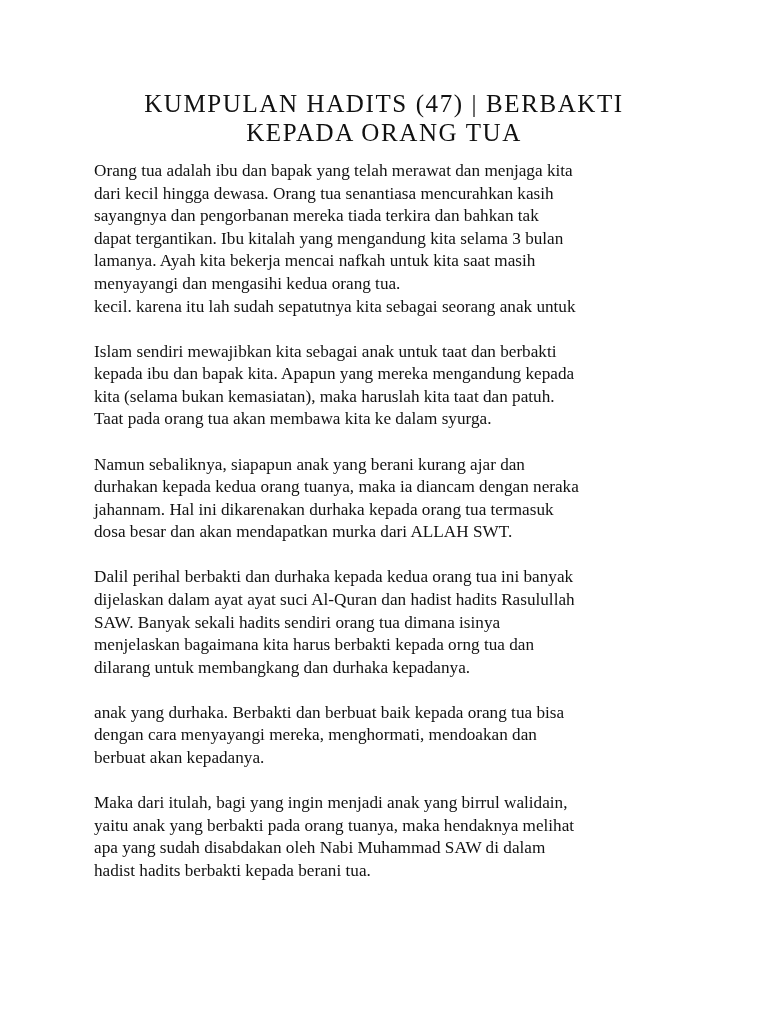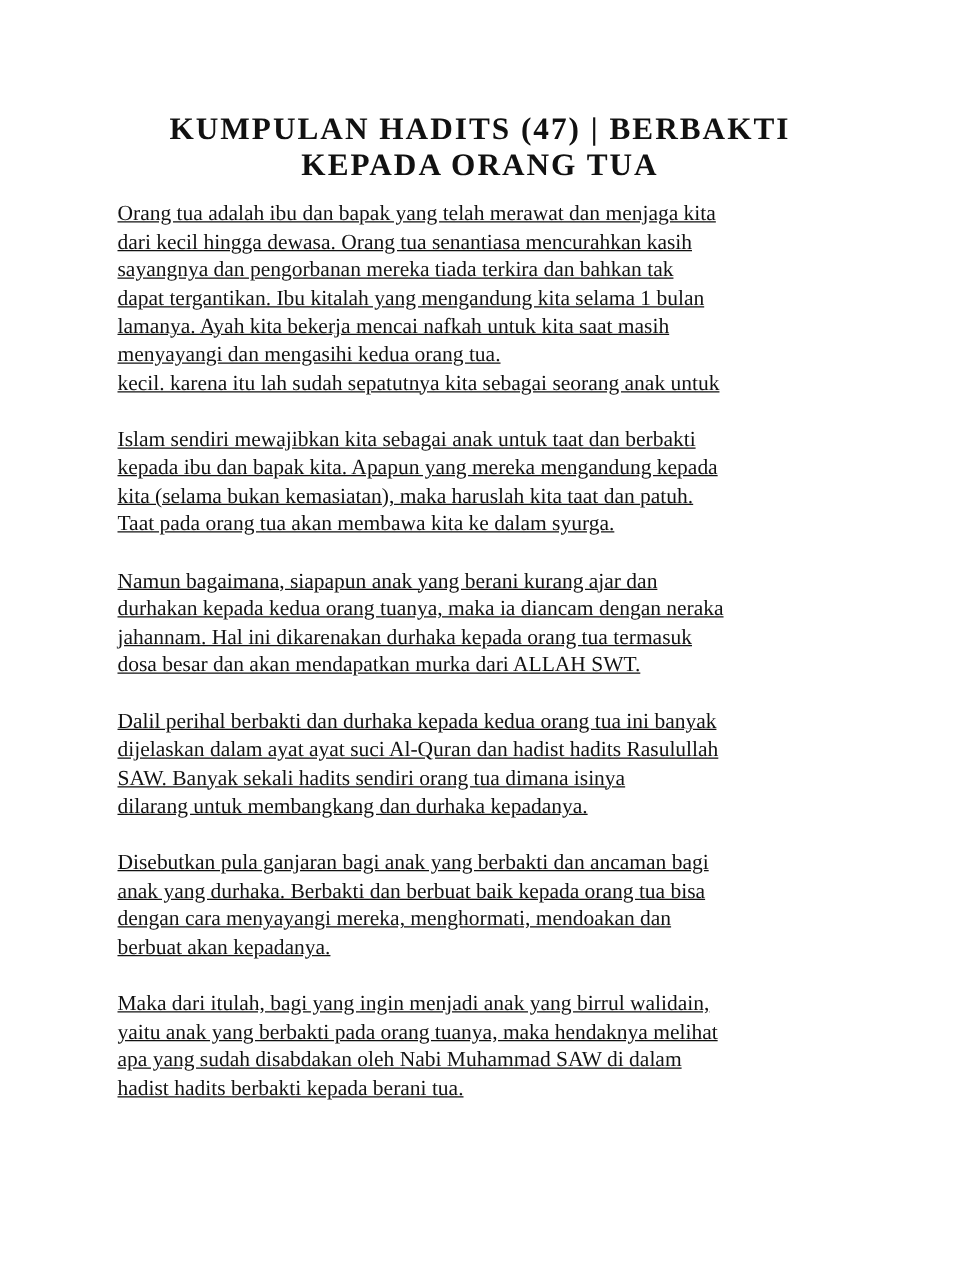--- a/index.html
+++ b/index.html
@@ -23,21 +23,21 @@
       height: 1024px;
       background: #ffffff;
     }
     .title {
       position: absolute;
       left: 60px;
       width: 648px;
       top: 89px;
       margin: 0;
       text-align: center;
-      font-weight: bold;
+      font-weight: normal;
       font-size: 25px;
       line-height: 29px;
       letter-spacing: 1.6px;
       color: #111111;
     }
     .title span { display: block; }
     .body {
       position: absolute;
       left: 94px;
       top: 160px;
@@ -45,68 +45,67 @@
     }
     .para {
       margin: 0 0 22.5px 0;
       font-size: 17.2px;
       line-height: 22.6px;
       color: #121212;
     }
     .line {
       display: block;
       white-space: nowrap;
-      text-decoration: underline;
     }
   </style>
 </head>
 <body>
 
 <div class="page">
 
   <h1 class="title">
     <span>KUMPULAN HADITS (47) | BERBAKTI</span>
     <span>KEPADA ORANG TUA</span>
   </h1>
 
   <div class="body">
 
     <p class="para">
       <span class="line">Orang tua adalah ibu dan bapak yang telah merawat dan menjaga kita</span>
       <span class="line">dari kecil hingga dewasa. Orang tua senantiasa mencurahkan kasih</span>
       <span class="line">sayangnya dan pengorbanan mereka tiada terkira dan bahkan tak</span>
-      <span class="line">dapat tergantikan. Ibu kitalah yang mengandung kita selama 1 bulan</span>
+      <span class="line">dapat tergantikan. Ibu kitalah yang mengandung kita selama 3 bulan</span>
       <span class="line">lamanya. Ayah kita bekerja mencai nafkah untuk kita saat masih</span>
       <span class="line">menyayangi dan mengasihi kedua orang tua.</span>
       <span class="line">kecil. karena itu lah sudah sepatutnya kita sebagai seorang anak untuk</span>
     </p>
 
     <p class="para">
       <span class="line">Islam sendiri mewajibkan kita sebagai anak untuk taat dan berbakti</span>
       <span class="line">kepada ibu dan bapak kita. Apapun yang mereka mengandung kepada</span>
       <span class="line">kita (selama bukan kemasiatan), maka haruslah kita taat dan patuh.</span>
       <span class="line">Taat pada orang tua akan membawa kita ke dalam syurga.</span>
     </p>
 
     <p class="para">
-      <span class="line">Namun bagaimana, siapapun anak yang berani kurang ajar dan</span>
+      <span class="line">Namun sebaliknya, siapapun anak yang berani kurang ajar dan</span>
       <span class="line">durhakan kepada kedua orang tuanya, maka ia diancam dengan neraka</span>
       <span class="line">jahannam. Hal ini dikarenakan durhaka kepada orang tua termasuk</span>
       <span class="line">dosa besar dan akan mendapatkan murka dari ALLAH SWT.</span>
     </p>
 
     <p class="para">
       <span class="line">Dalil perihal berbakti dan durhaka kepada kedua orang tua ini banyak</span>
       <span class="line">dijelaskan dalam ayat ayat suci Al-Quran dan hadist hadits Rasulullah</span>
       <span class="line">SAW. Banyak sekali hadits sendiri orang tua dimana isinya</span>
+      <span class="line">menjelaskan bagaimana kita harus berbakti kepada orng tua dan</span>
       <span class="line">dilarang untuk membangkang dan durhaka kepadanya.</span>
     </p>
 
     <p class="para">
-      <span class="line">Disebutkan pula ganjaran bagi anak yang berbakti dan ancaman bagi</span>
       <span class="line">anak yang durhaka. Berbakti dan berbuat baik kepada orang tua bisa</span>
       <span class="line">dengan cara menyayangi mereka, menghormati, mendoakan dan</span>
       <span class="line">berbuat akan kepadanya.</span>
     </p>
 
     <p class="para">
       <span class="line">Maka dari itulah, bagi yang ingin menjadi anak yang birrul walidain,</span>
       <span class="line">yaitu anak yang berbakti pada orang tuanya, maka hendaknya melihat</span>
       <span class="line">apa yang sudah disabdakan oleh Nabi Muhammad SAW di dalam</span>
       <span class="line">hadist hadits berbakti kepada berani tua.</span>

